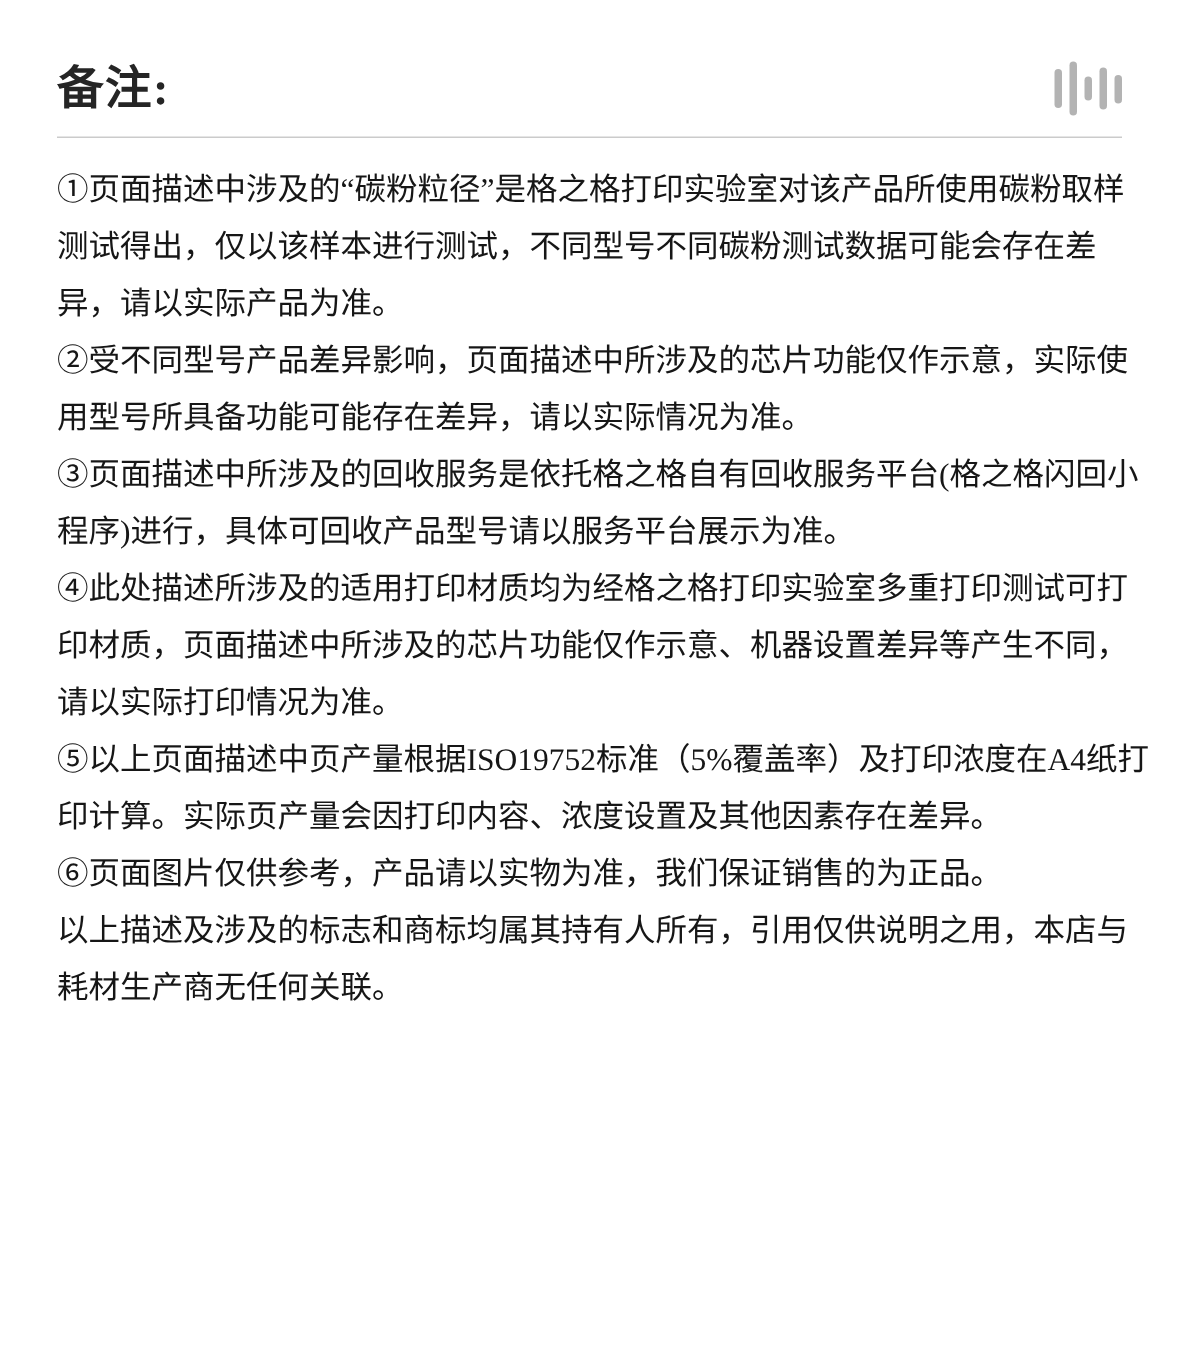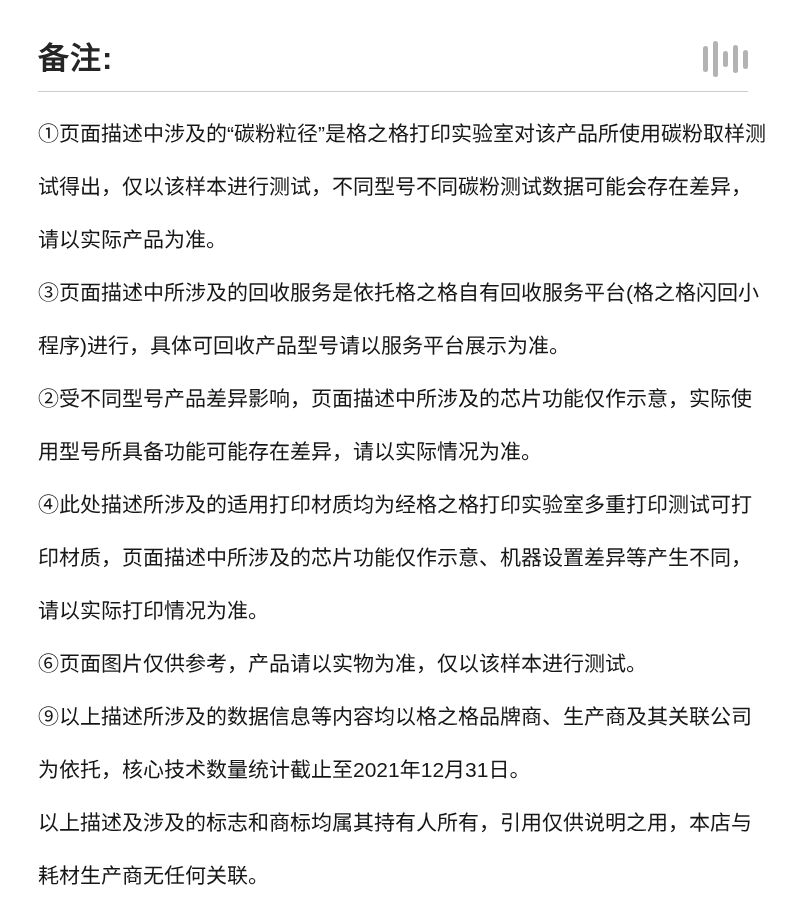--- a/index.html
+++ b/index.html
@@ -6,21 +6,21 @@
     margin: 0;
     padding: 0;
     background: #ffffff;
   }
   .page {
     position: relative;
     width: 790px;
     height: 914px;
     background: #ffffff;
     box-sizing: border-box;
-    font-family: Liberation Sans, sans-serif;
+    font-family: Liberation Serif, serif;
     overflow: hidden;
   }
   .header {
     display: flex;
     justify-content: space-between;
     align-items: center;
     margin: 0 42px 0 38px;
     padding-top: 40px;
     height: 38px;
   }
@@ -50,21 +50,21 @@
   .waveform .b5 { height: 19px; }
   .divider {
     border: none;
     border-top: 1px solid #cbcbcb;
     margin: 13px 42px 0 38px;
   }
   .notes {
     margin: 0 22px 0 38px;
     padding-top: 15px;
     font-size: 21px;
-    line-height: 53px;
+    line-height: 38px;
     color: #161616;
     text-align: left;
   }
   .note {
     margin: 0;
     padding: 0;
     word-break: break-all;
   }
 </style>
 </head>
@@ -80,21 +80,21 @@
       <span class="bar b3"></span>
       <span class="bar b4"></span>
       <span class="bar b5"></span>
     </div>
   </div>
 
   <hr class="divider">
 
   <div class="notes">
     <p class="note">①页面描述中涉及的“碳粉粒径”是格之格打印实验室对该产品所使用碳粉取样测试得出，仅以该样本进行测试，不同型号不同碳粉测试数据可能会存在差异，请以实际产品为准。</p>
+    <p class="note">②受不同型号产品差异影响，页面描述中所涉及的芯片功能仅作示意，实际使用型号所具备功能可能存在差异，请以实际情况为准。</p>
     <p class="note">③页面描述中所涉及的回收服务是依托格之格自有回收服务平台(格之格闪回小程序)进行，具体可回收产品型号请以服务平台展示为准。</p>
-    <p class="note">②受不同型号产品差异影响，页面描述中所涉及的芯片功能仅作示意，实际使用型号所具备功能可能存在差异，请以实际情况为准。</p>
     <p class="note">④此处描述所涉及的适用打印材质均为经格之格打印实验室多重打印测试可打印材质，页面描述中所涉及的芯片功能仅作示意、机器设置差异等产生不同，请以实际打印情况为准。</p>
-    <p class="note">⑥页面图片仅供参考，产品请以实物为准，仅以该样本进行测试。</p>
-    <p class="note">⑨以上描述所涉及的数据信息等内容均以格之格品牌商、生产商及其关联公司为依托，核心技术数量统计截止至2021年12月31日。</p>
+    <p class="note">⑤以上页面描述中页产量根据ISO19752标准（5%覆盖率）及打印浓度在A4纸打印计算。实际页产量会因打印内容、浓度设置及其他因素存在差异。</p>
+    <p class="note">⑥页面图片仅供参考，产品请以实物为准，我们保证销售的为正品。</p>
     <p class="note">以上描述及涉及的标志和商标均属其持有人所有，引用仅供说明之用，本店与耗材生产商无任何关联。</p>
   </div>
 
 </div>
 
 </body></html>

